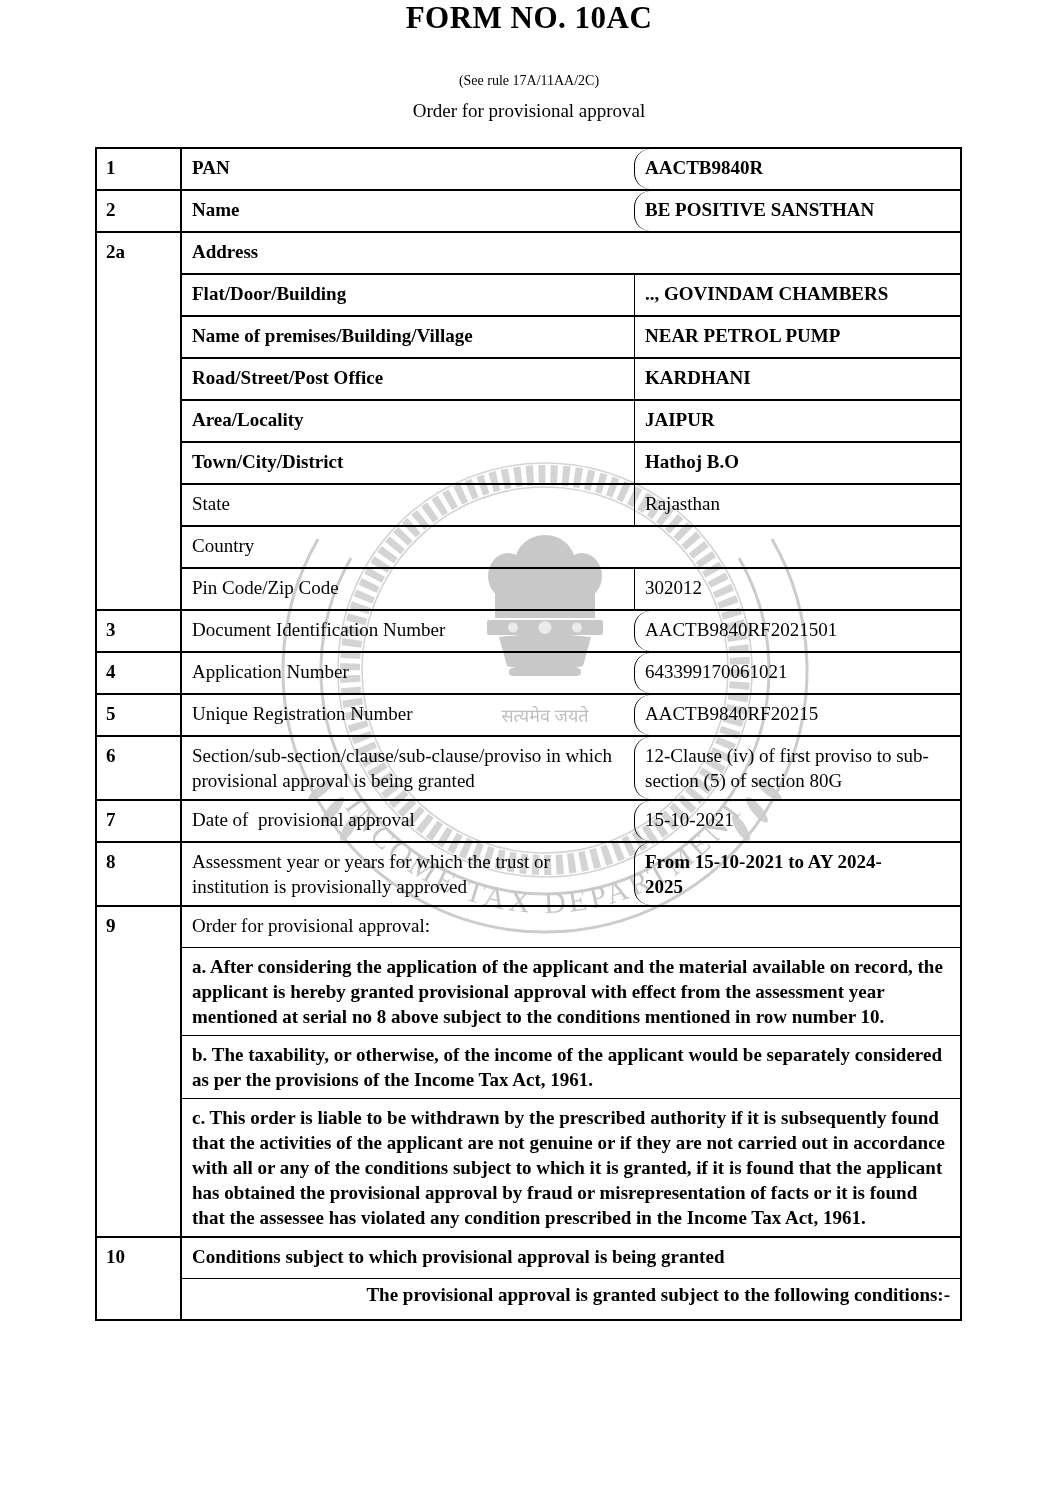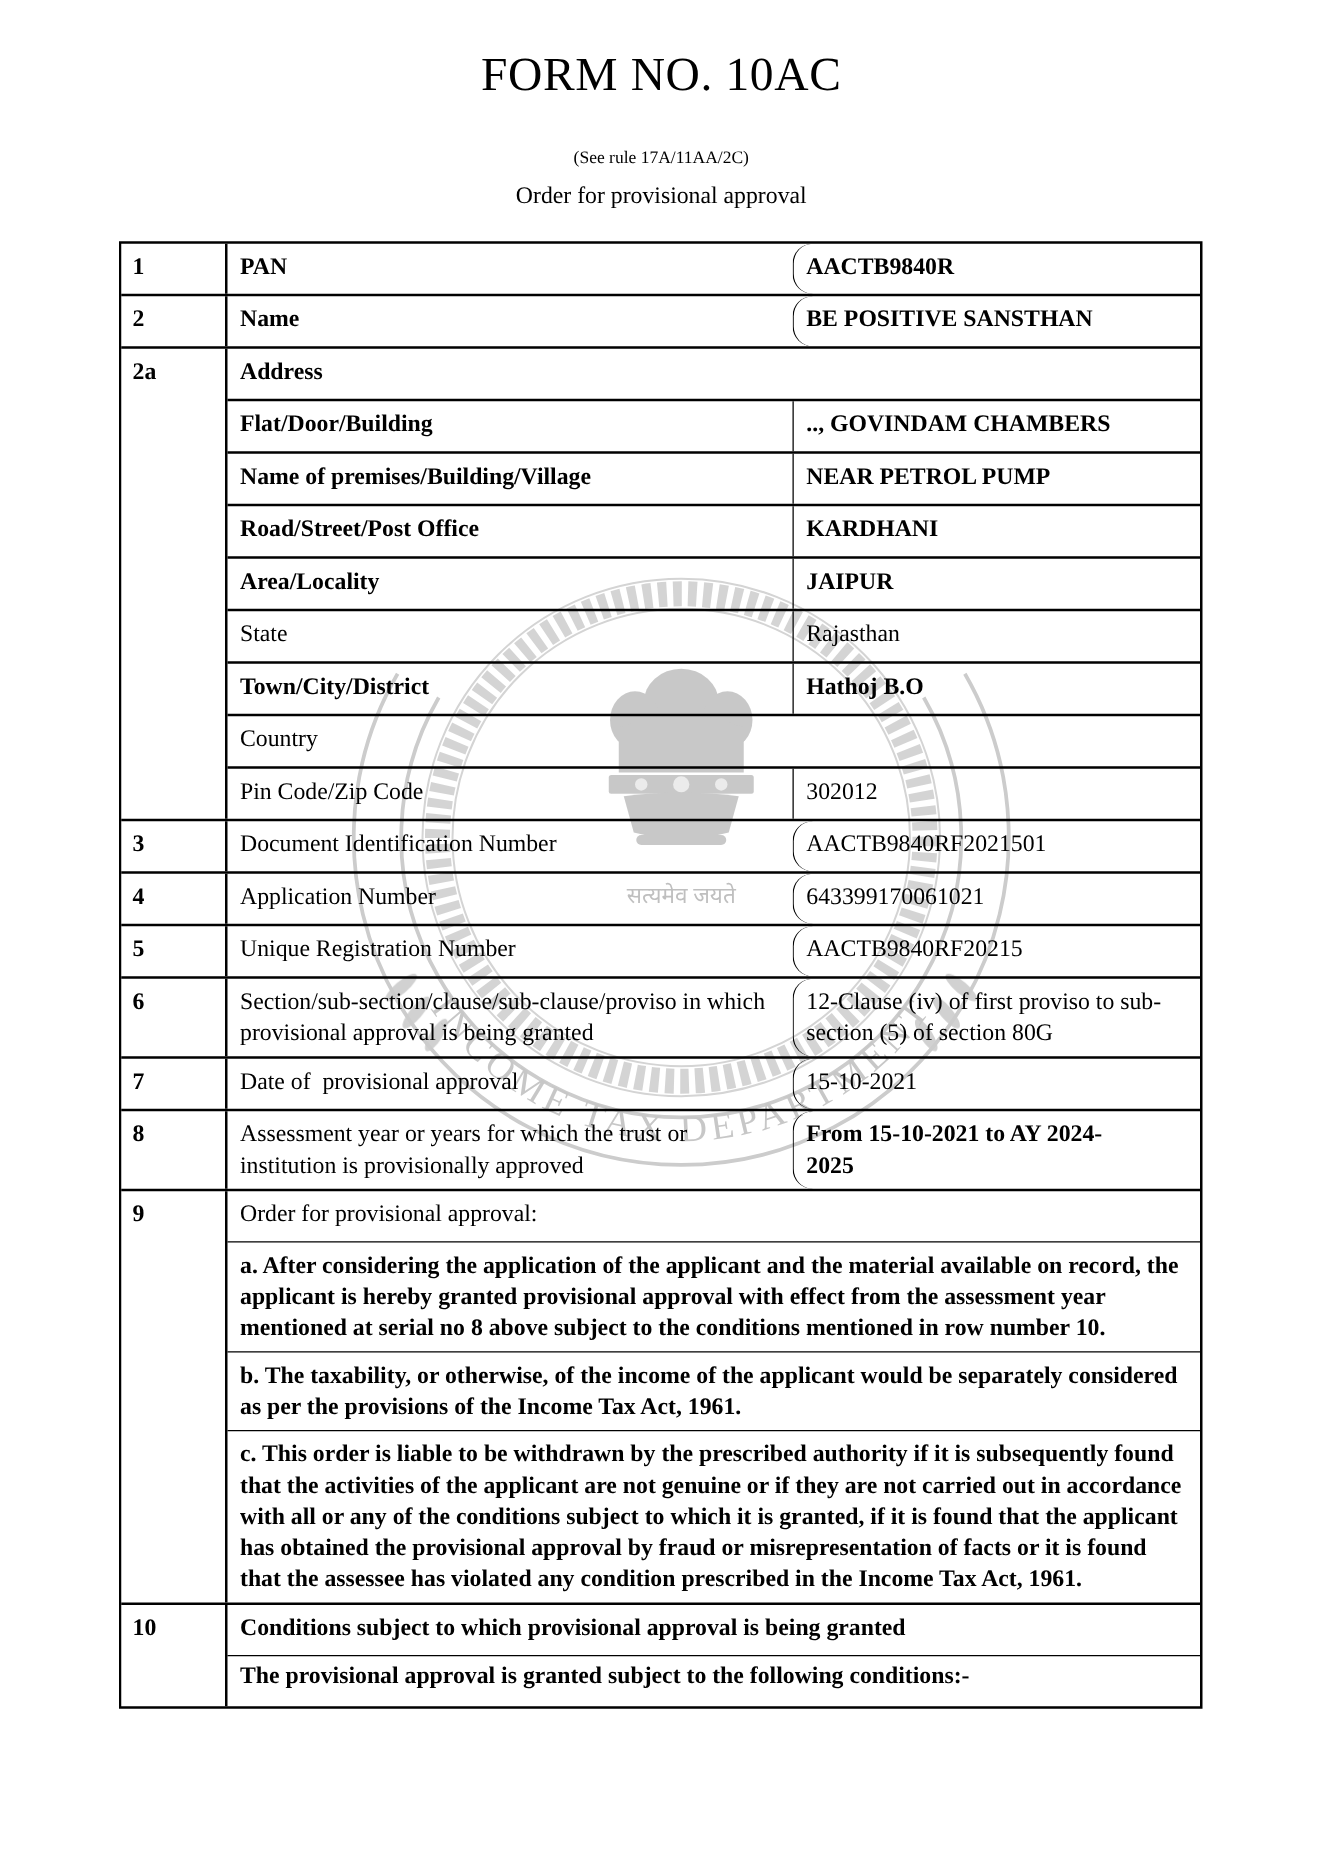--- a/index.html
+++ b/index.html
@@ -9,21 +9,21 @@
     font-family:"Liberation Serif", serif;
     position:relative;overflow:hidden;
   }
   
   .watermark{
     position:absolute;left:225px;top:370px;width:640px;height:640px;
     z-index:0;pointer-events:none;
   }
   
   .header{position:relative;z-index:1;text-align:center;}
-  .title{font-size:38px;font-weight:normal;padding-top:38px;letter-spacing:.5px;}
+  .title{font-size:31px;font-weight:bold;letter-spacing:.5px;}
   .rule-ref{font-size:14px;margin-top:37px;}
   .order-line{font-size:19px;margin-top:11px;}
   
   .tbl{
     position:relative;z-index:1;
     margin:25px 0 0 95px;width:867px;
     border:2px solid #000;box-sizing:border-box;
     font-size:19px;line-height:25px;
   }
   .trow{display:flex;min-height:40px;}
@@ -32,21 +32,21 @@
   .bb1{border-bottom:1px solid #000;}
   .c1{flex:0 0 85px;border-right:2px solid #000;padding:6px 4px 6px 9px;box-sizing:border-box;font-weight:bold;}
   .c2{flex:1;padding:6px 10px;box-sizing:border-box;white-space:pre-wrap;}
   .c3{flex:0 0 326px;border-left:1.5px solid #000;padding:6px 10px;box-sizing:border-box;white-space:pre-wrap;border-radius:16px;}
   .cgroup{flex:1;display:flex;flex-direction:column;}
   .g2{flex:1;padding:6px 10px;box-sizing:border-box;white-space:pre-wrap;}
   .g3{flex:0 0 326px;border-left:1.5px solid #000;padding:6px 10px;box-sizing:border-box;white-space:pre-wrap;}
   .g-full{flex:1;padding:6px 10px;box-sizing:border-box;white-space:pre-wrap;}
   .bold{font-weight:bold;}
   .wrapnarrow{padding-right:64px;font-weight:bold;}
-  .lastnote{padding-top:3px;padding-bottom:4px;min-height:30px;}
+  .lastnote{padding-top:3px;padding-bottom:4px;min-height:30px;text-align:right;}
 </style>
 </head>
 <body>
 
 <div class="watermark">
   <svg width="640" height="640" viewBox="0 0 640 640">
 
     <g>
       <circle cx="320" cy="300" r="195" fill="none" stroke="#cccccc" stroke-width="20" stroke-dasharray="7 5" opacity="0.85"></circle>
       <circle cx="320" cy="300" r="183" fill="none" stroke="#d4d4d4" stroke-width="1.6"></circle>
@@ -123,26 +123,26 @@
       </div>
       <div class="grow bb2">
         <div class="g2 bold">Road/Street/Post Office</div>
         <div class="g3 bold">KARDHANI</div>
       </div>
       <div class="grow bb2">
         <div class="g2 bold">Area/Locality</div>
         <div class="g3 bold">JAIPUR</div>
       </div>
       <div class="grow bb2">
+        <div class="g2 bold">Town/City/District</div>
+        <div class="g3 bold">Hathoj B.O</div>
+      </div>
+      <div class="grow bb2">
         <div class="g2">State</div>
         <div class="g3">Rajasthan</div>
-      </div>
-      <div class="grow bb2">
-        <div class="g2 bold">Town/City/District</div>
-        <div class="g3 bold">Hathoj B.O</div>
       </div>
       <div class="grow bb2">
         <div class="g2">Country</div>
       </div>
       <div class="grow">
         <div class="g2">Pin Code/Zip Code</div>
         <div class="g3">302012</div>
       </div>
     </div>
   </div>

